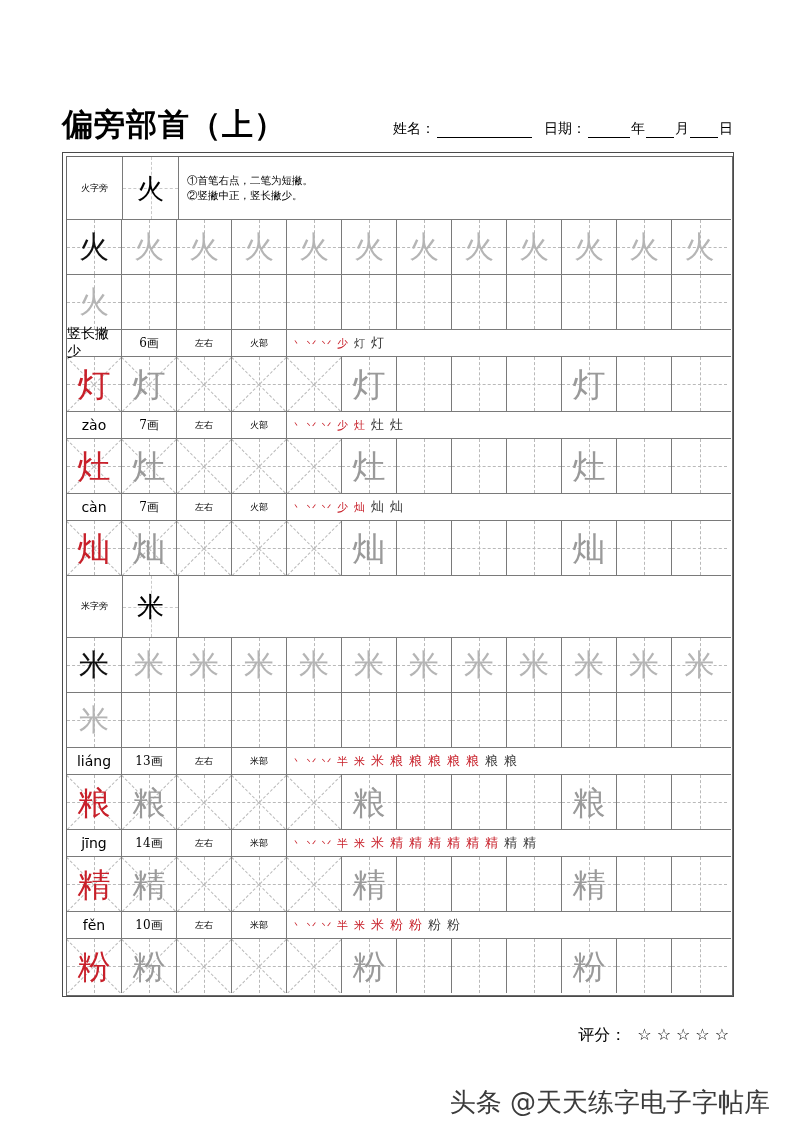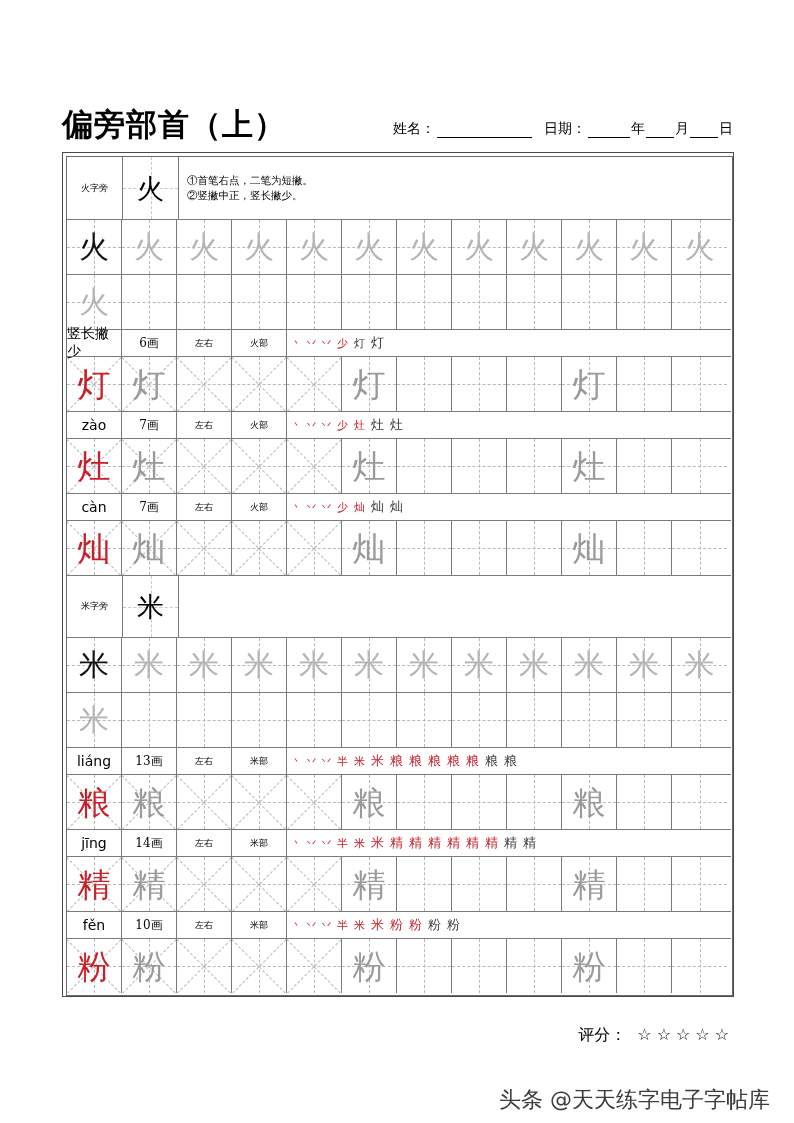--- a/index.html
+++ b/index.html
@@ -160,21 +160,21 @@
   }
   .score .stars{letter-spacing:5px;margin-left:6px;}
   .pageno{
     position:absolute;left:0;top:1075px;width:734px;
     text-align:right;
     font-size:14px;font-family:"DejaVu Serif",serif;
   }
   .watermark{
     position:absolute;left:0;top:1085px;width:770px;
     text-align:right;
-    font-size:22px;
+    font-size:26px;
     font-family:"DejaVu Sans",sans-serif;
     color:#2b2b2b;
     white-space:nowrap;
     opacity:.92;
   }
 </style>
 </head>
 <body>
 
 <div class="page">

